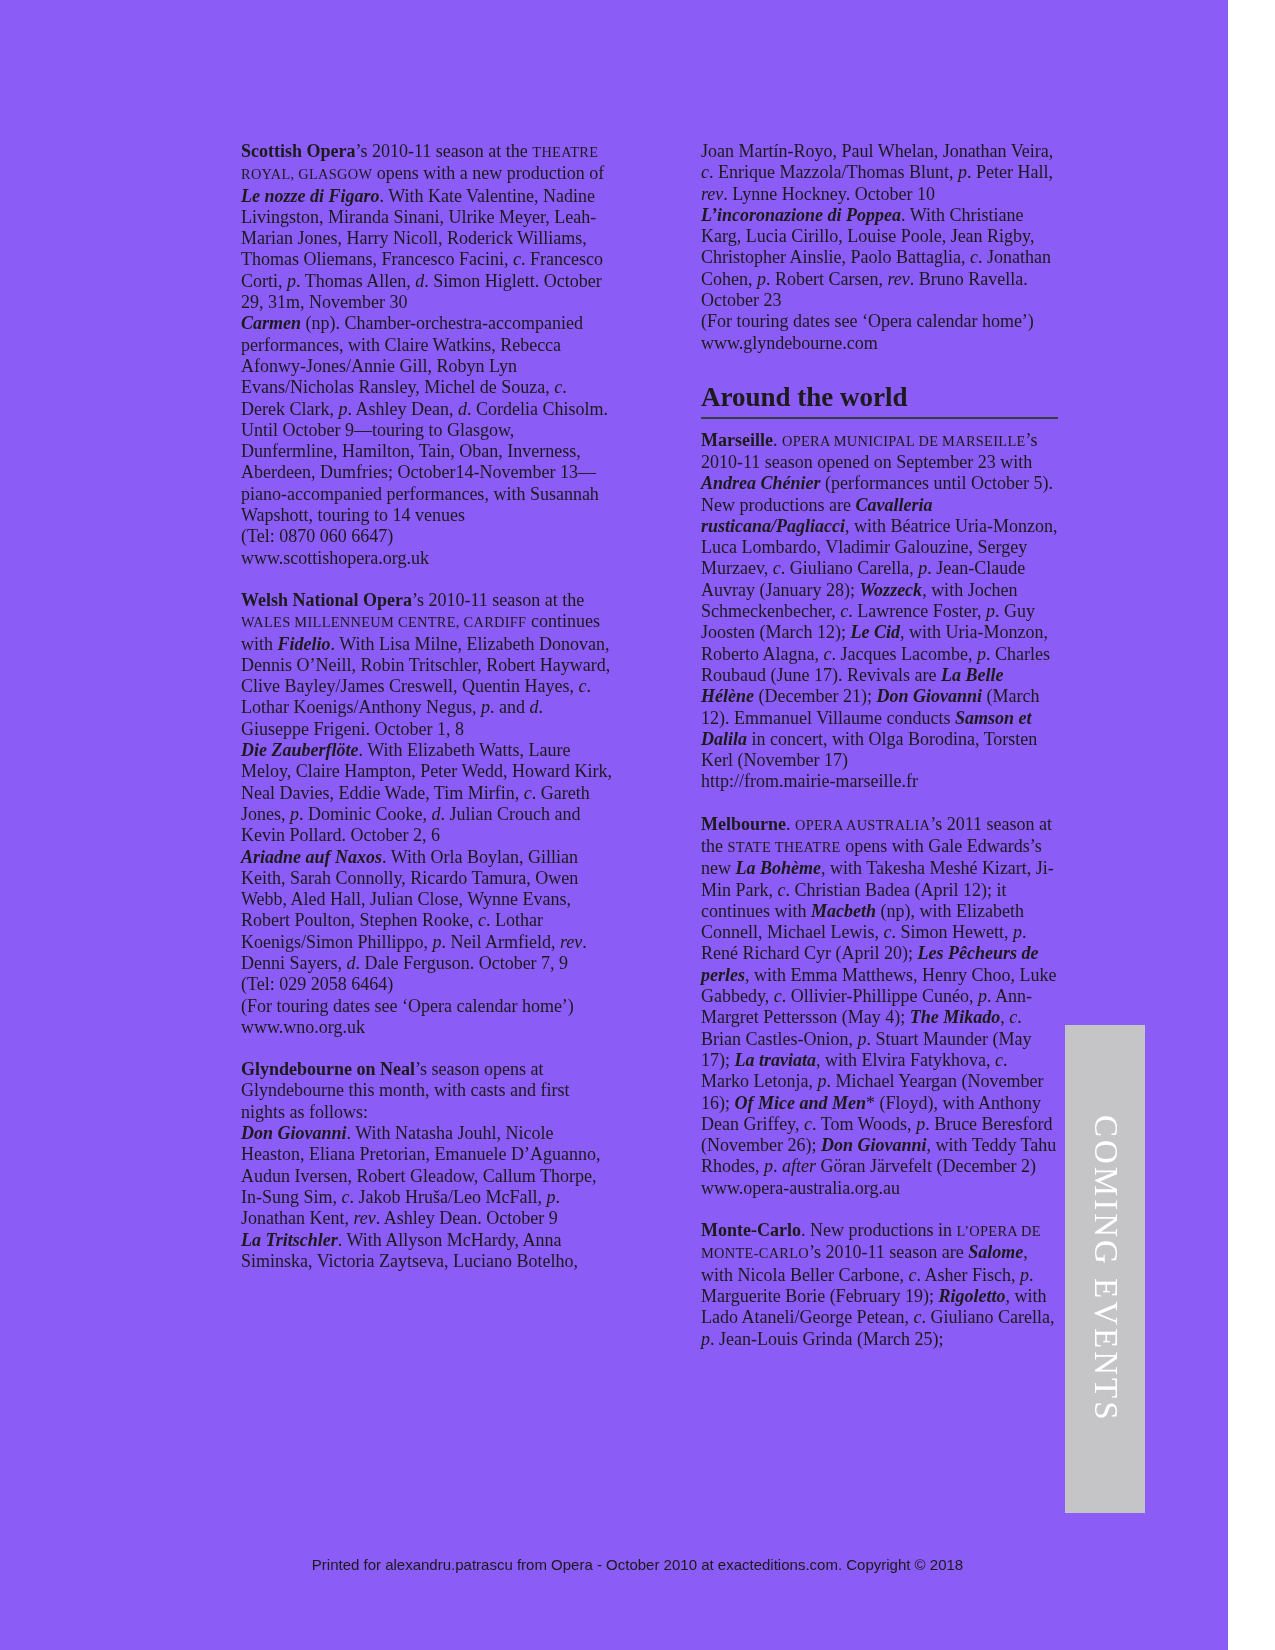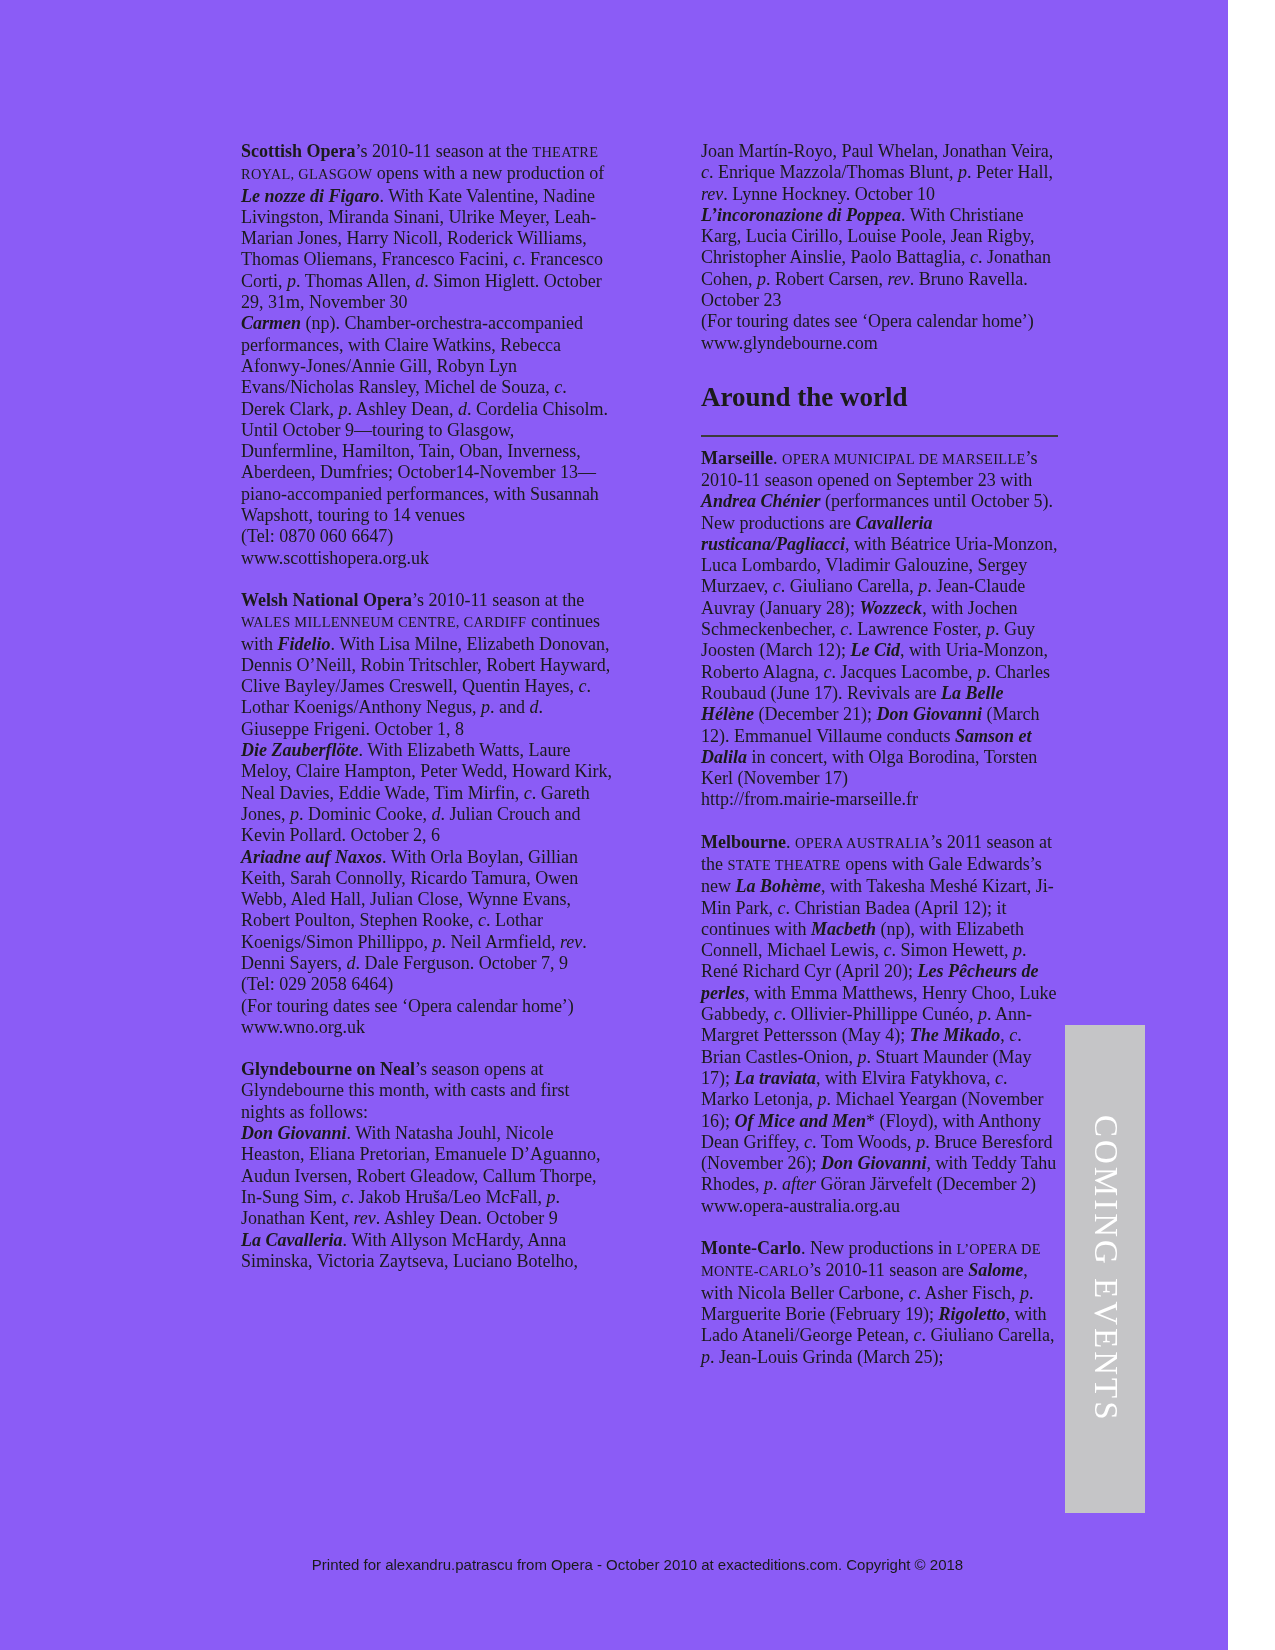--- a/index.html
+++ b/index.html
@@ -26,21 +26,21 @@
   .run-p  { }
   .run-b  { font-weight: 700; }
   .run-i  { font-style: italic; }
   .run-bi { font-weight: 700; font-style: italic; }
   .run-sc { font-size: 0.8em; letter-spacing: 0.3px; }
   .heading {
     font-size: 27px;
     font-weight: 700;
     line-height: 1.1;
     margin: 29px 0 11px 0;
-    padding-bottom: 22px;
+    padding-bottom: 4px;
     border-bottom: 2px solid #3c3c3c;
   }
   .journal-footer {
     position: absolute;
     left: 241px;
     top: 1433px;
     width: 769px;
     display: flex;
     justify-content: space-between;
     font-size: 18.5px;
@@ -93,21 +93,21 @@
         <p class="para"><span class="run-b">Welsh National Opera</span><span class="run-p">’s 2010-11 season at the </span><span class="run-sc">WALES MILLENNEUM CENTRE, CARDIFF</span><span class="run-p"> continues with </span><span class="run-bi">Fidelio</span><span class="run-p">. With Lisa Milne, Elizabeth Donovan, Dennis O’Neill, Robin Tritschler, Robert Hayward, Clive Bayley/James Creswell, Quentin Hayes, </span><span class="run-i">c</span><span class="run-p">. Lothar Koenigs/Anthony Negus, </span><span class="run-i">p</span><span class="run-p">. and </span><span class="run-i">d</span><span class="run-p">. Giuseppe Frigeni. October 1, 8</span></p>
         <p class="para"><span class="run-bi">Die Zauberflöte</span><span class="run-p">. With Elizabeth Watts, Laure Meloy, Claire Hampton, Peter Wedd, Howard Kirk, Neal Davies, Eddie Wade, Tim Mirfin, </span><span class="run-i">c</span><span class="run-p">. Gareth Jones, </span><span class="run-i">p</span><span class="run-p">. Dominic Cooke, </span><span class="run-i">d</span><span class="run-p">. Julian Crouch and Kevin Pollard. October 2, 6</span></p>
         <p class="para"><span class="run-bi">Ariadne auf Naxos</span><span class="run-p">. With Orla Boylan, Gillian Keith, Sarah Connolly, Ricardo Tamura, Owen Webb, Aled Hall, Julian Close, Wynne Evans, Robert Poulton, Stephen Rooke, </span><span class="run-i">c</span><span class="run-p">. Lothar Koenigs/Simon Phillippo, </span><span class="run-i">p</span><span class="run-p">. Neil Armfield, </span><span class="run-i">rev</span><span class="run-p">. Denni Sayers, </span><span class="run-i">d</span><span class="run-p">. Dale Ferguson. October 7, 9</span></p>
         <p class="para"><span class="run-p">(Tel: 029 2058 6464)</span></p>
         <p class="para"><span class="run-p">(For touring dates see ‘Opera calendar home’)</span></p>
         <p class="para"><span class="run-p">www.wno.org.uk</span></p>
       </div>
       <div class="section">
         <p class="para"><span class="run-b">Glyndebourne on Neal</span><span class="run-p">’s season opens at Glyndebourne this month, with casts and first nights as follows:</span></p>
         <p class="para"><span class="run-bi">Don Giovanni</span><span class="run-p">. With Natasha Jouhl, Nicole Heaston, Eliana Pretorian, Emanuele D’Aguanno, Audun Iversen, Robert Gleadow, Callum Thorpe, In-Sung Sim, </span><span class="run-i">c</span><span class="run-p">. Jakob Hruša/Leo McFall, </span><span class="run-i">p</span><span class="run-p">. Jonathan Kent, </span><span class="run-i">rev</span><span class="run-p">. Ashley Dean. October 9</span></p>
-        <p class="para"><span class="run-bi">La Cavalleria</span><span class="run-p">. With Allyson McHardy, Anna Siminska, Victoria Zaytseva, Luciano Botelho,</span></p>
+        <p class="para"><span class="run-bi">La Tritschler</span><span class="run-p">. With Allyson McHardy, Anna Siminska, Victoria Zaytseva, Luciano Botelho,</span></p>
       </div>
     </div>
 
   <div class="column column-right">
       <div class="section">
         <p class="para"><span class="run-p">Joan Martín-Royo, Paul Whelan, Jonathan Veira, </span><span class="run-i">c</span><span class="run-p">. Enrique Mazzola/Thomas Blunt, </span><span class="run-i">p</span><span class="run-p">. Peter Hall, </span><span class="run-i">rev</span><span class="run-p">. Lynne Hockney. October 10</span></p>
         <p class="para"><span class="run-bi">L’incoronazione di Poppea</span><span class="run-p">. With Christiane Karg, Lucia Cirillo, Louise Poole, Jean Rigby, Christopher Ainslie, Paolo Battaglia, </span><span class="run-i">c</span><span class="run-p">. Jonathan Cohen, </span><span class="run-i">p</span><span class="run-p">. Robert Carsen, </span><span class="run-i">rev</span><span class="run-p">. Bruno Ravella. October 23</span></p>
         <p class="para"><span class="run-p">(For touring dates see ‘Opera calendar home’)</span></p>
         <p class="para"><span class="run-p">www.glyndebourne.com</span></p>
       </div>

